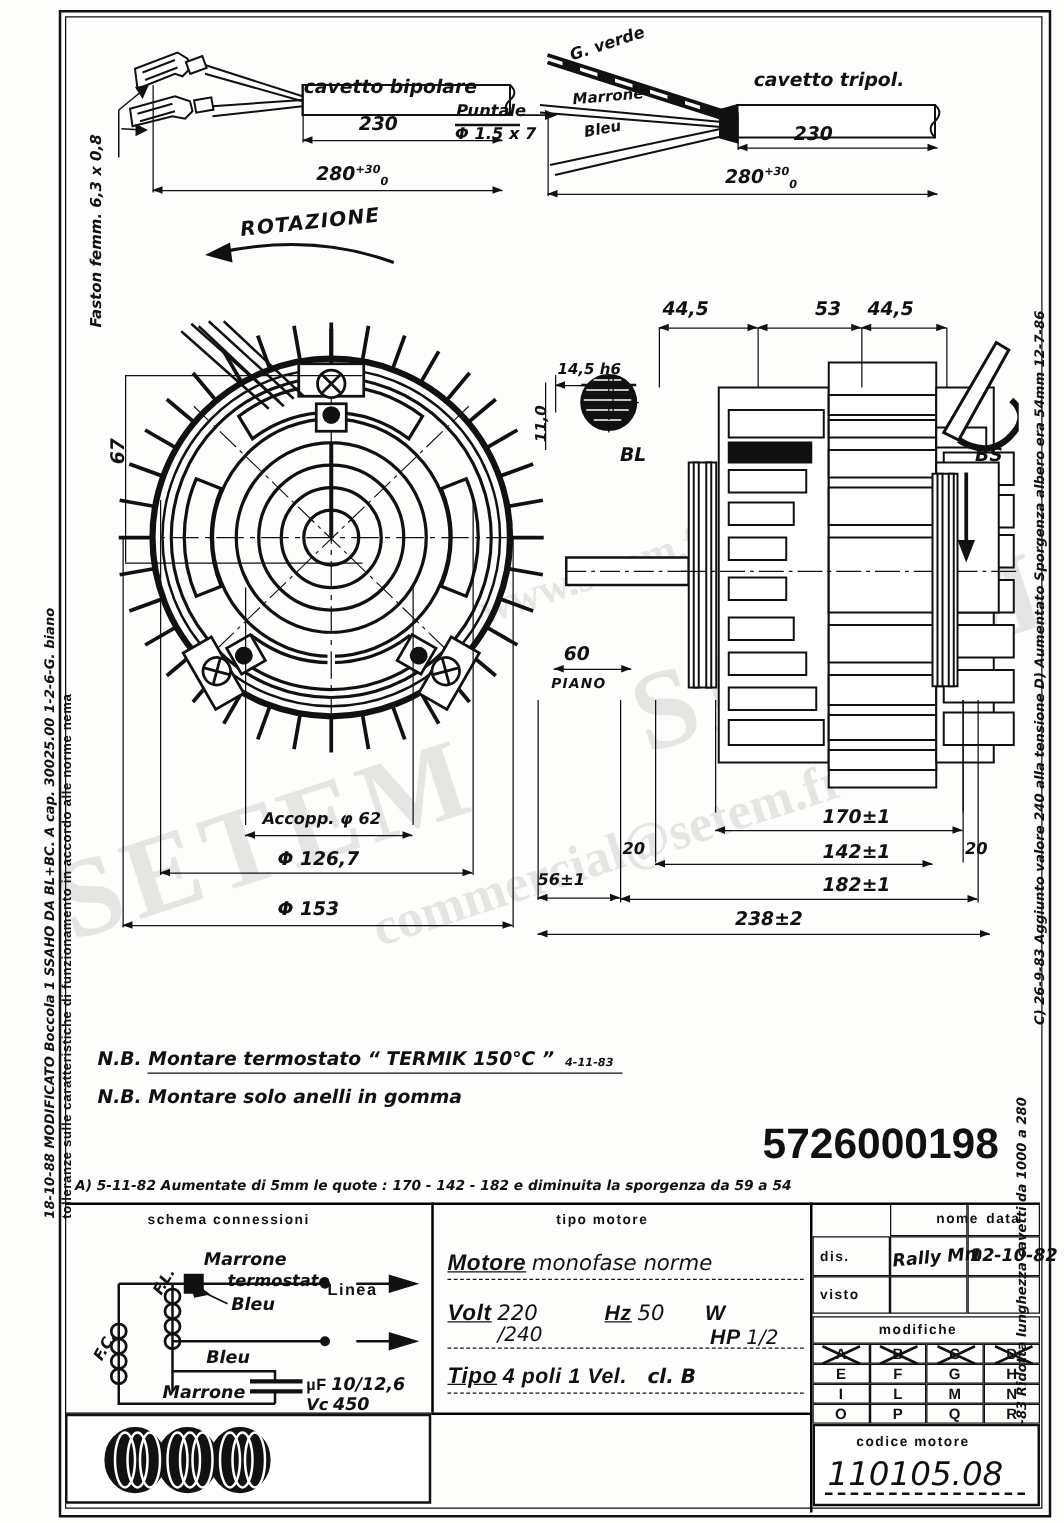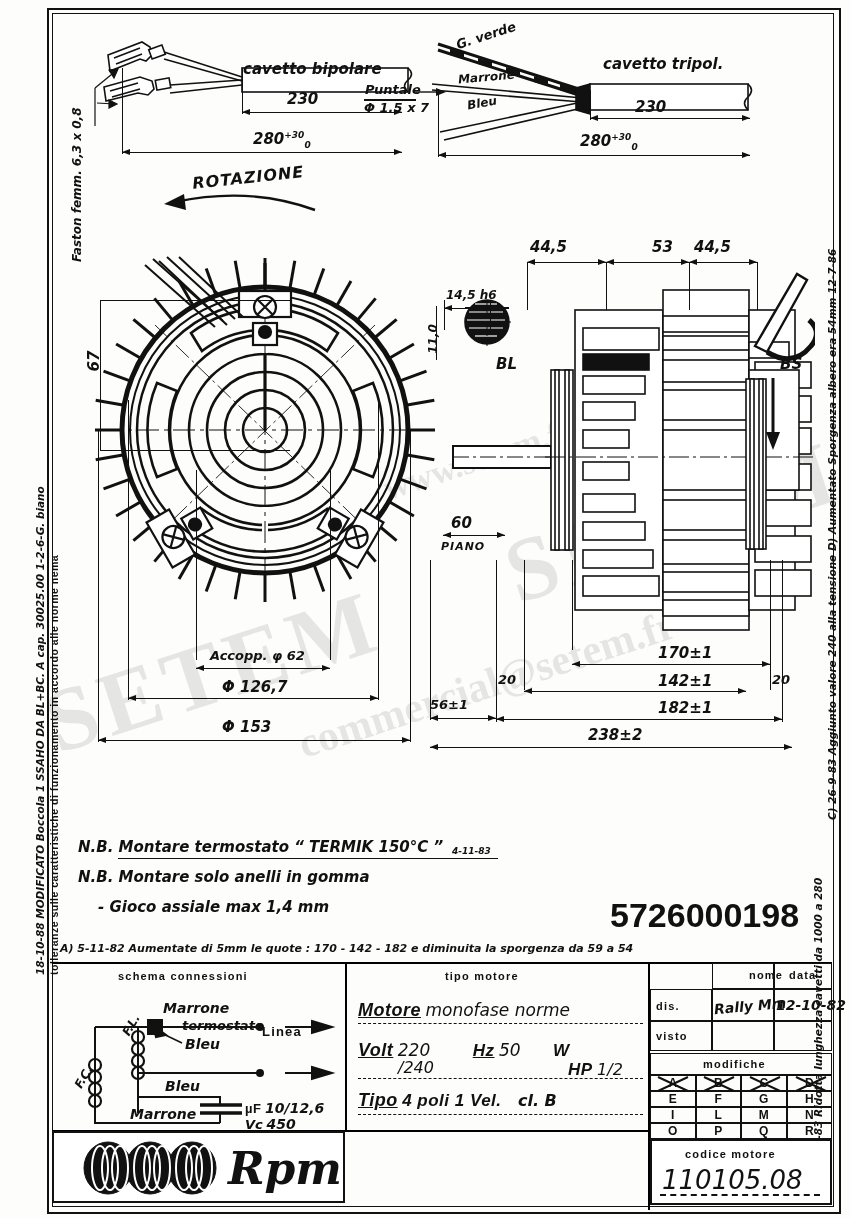--- a/index.html
+++ b/index.html
@@ -436,21 +436,20 @@
   <div class="dim" style="left:496px;top:719px;width:286px;"></div>
   <div class="dlab" style="left:658px;top:699px;">182±1</div>
 
   <div class="dim" style="left:430px;top:747px;width:362px;"></div>
   <div class="dlab" style="left:588px;top:726px;">238±2</div>
 
   <div class="dlab" style="left:78px;top:838px;font-size:15px;">N.B.  Montare  termostato “ TERMIK  150°C ”</div>
   <div class="dlab" style="left:452px;top:846px;font-size:9px;">4-11-83</div>
   <div class="ln hline" style="left:118px;top:858px;width:380px;"></div>
   <div class="dlab" style="left:78px;top:868px;font-size:15px;">N.B. Montare  solo anelli in gomma</div>
-  <div class="dlab" style="left:98px;top:898px;font-size:15px;">- Gioco assiale max  1,4 mm</div>
 
   <div class="bignum" style="position:absolute;left:610px;top:896px;">5726000198</div>
 
   <div class="dlab" style="left:60px;top:942px;font-size:11px;">A) 5-11-82  Aumentate di 5mm  le quote : 170 - 142 - 182  e diminuita la sporgenza da 59 a 54</div>
 
   <div class="ln hline thick" style="left:52px;top:962px;width:780px;height:2px;"></div>
   <div class="ln vline thick" style="left:345px;top:962px;height:168px;width:2px;"></div>
   <div class="ln vline thick" style="left:648px;top:962px;height:248px;width:2px;"></div>
   <div class="ln hline thick" style="left:52px;top:1130px;width:596px;height:2px;"></div>
 
@@ -521,21 +520,21 @@
 
   <div class="abs" style="left:358px;top:1000px;">
     <span class="hs" style="font-size:18px;font-style:italic;text-decoration:underline;">Motore</span>
     <span class="hand" style="font-size:17px;font-weight:500;">monofase    norme</span>
   </div>
   <div class="ln hline" style="left:358px;top:1023px;width:285px;border-top:1px dashed #111;background:none;"></div>
 
   <div class="abs" style="left:358px;top:1040px;">
     <span class="hs" style="font-size:18px;font-style:italic;text-decoration:underline;">Volt</span>
     <span class="hand" style="font-size:17px;font-weight:500;">220</span>
-    <span class="hs" style="font-size:17px;font-style:italic;text-decoration:underline;margin-left:38px;">Hz</span>
+    <span class="hs" style="font-size:17px;font-style:italic;text-decoration:underline;margin-left:49px;">Hz</span>
     <span class="hand" style="font-size:17px;font-weight:500;margin-top:47px;">50</span>
     <span class="hs" style="font-size:17px;font-style:italic;margin-left:28px;">W</span>
   </div>
   <div class="hand" style="position:absolute;left:398px;top:1058px;font-size:16px;font-weight:500;">/240</div>
   <div class="abs" style="left:568px;top:1060px;">
     <span class="hs" style="font-size:17px;font-style:italic;">HP</span>
     <span class="hand" style="font-size:16px;font-weight:500;">1/2</span>
   </div>
   <div class="ln" style="left:358px;top:1078px;width:285px;border-top:1px dashed #111;background:none;"></div>
 
@@ -558,21 +557,20 @@
         <ellipse cx="42" cy="28" rx="8" ry="22"></ellipse>
         <ellipse cx="64" cy="28" rx="8" ry="22"></ellipse>
           <ellipse cx="74" cy="28" rx="8" ry="22"></ellipse>
         <ellipse cx="84" cy="28" rx="8" ry="22"></ellipse>
         <ellipse cx="106" cy="28" rx="8" ry="22"></ellipse>
           <ellipse cx="116" cy="28" rx="8" ry="22"></ellipse>
         <ellipse cx="126" cy="28" rx="8" ry="22"></ellipse>
       </g>
     </g>
   </svg>
-  <div class="abs" style="left:228px;top:1143px;font-family:'DejaVu Serif',serif;font-style:italic;font-weight:800;font-size:44px;">Rpm</div>
 
   <div class="tbl" style="left:712px;top:963px;width:62px;height:26px;"></div>
   <div class="tbl" style="left:774px;top:963px;width:58px;height:26px;"></div>
   <div class="tbl" style="left:650px;top:989px;width:62px;height:32px;"></div>
   <div class="tbl" style="left:712px;top:989px;width:62px;height:32px;"></div>
   <div class="tbl" style="left:774px;top:989px;width:58px;height:32px;"></div>
   <div class="tbl" style="left:650px;top:1021px;width:62px;height:30px;"></div>
   <div class="tbl" style="left:712px;top:1021px;width:62px;height:30px;"></div>
   <div class="tbl" style="left:774px;top:1021px;width:58px;height:30px;"></div>
 

